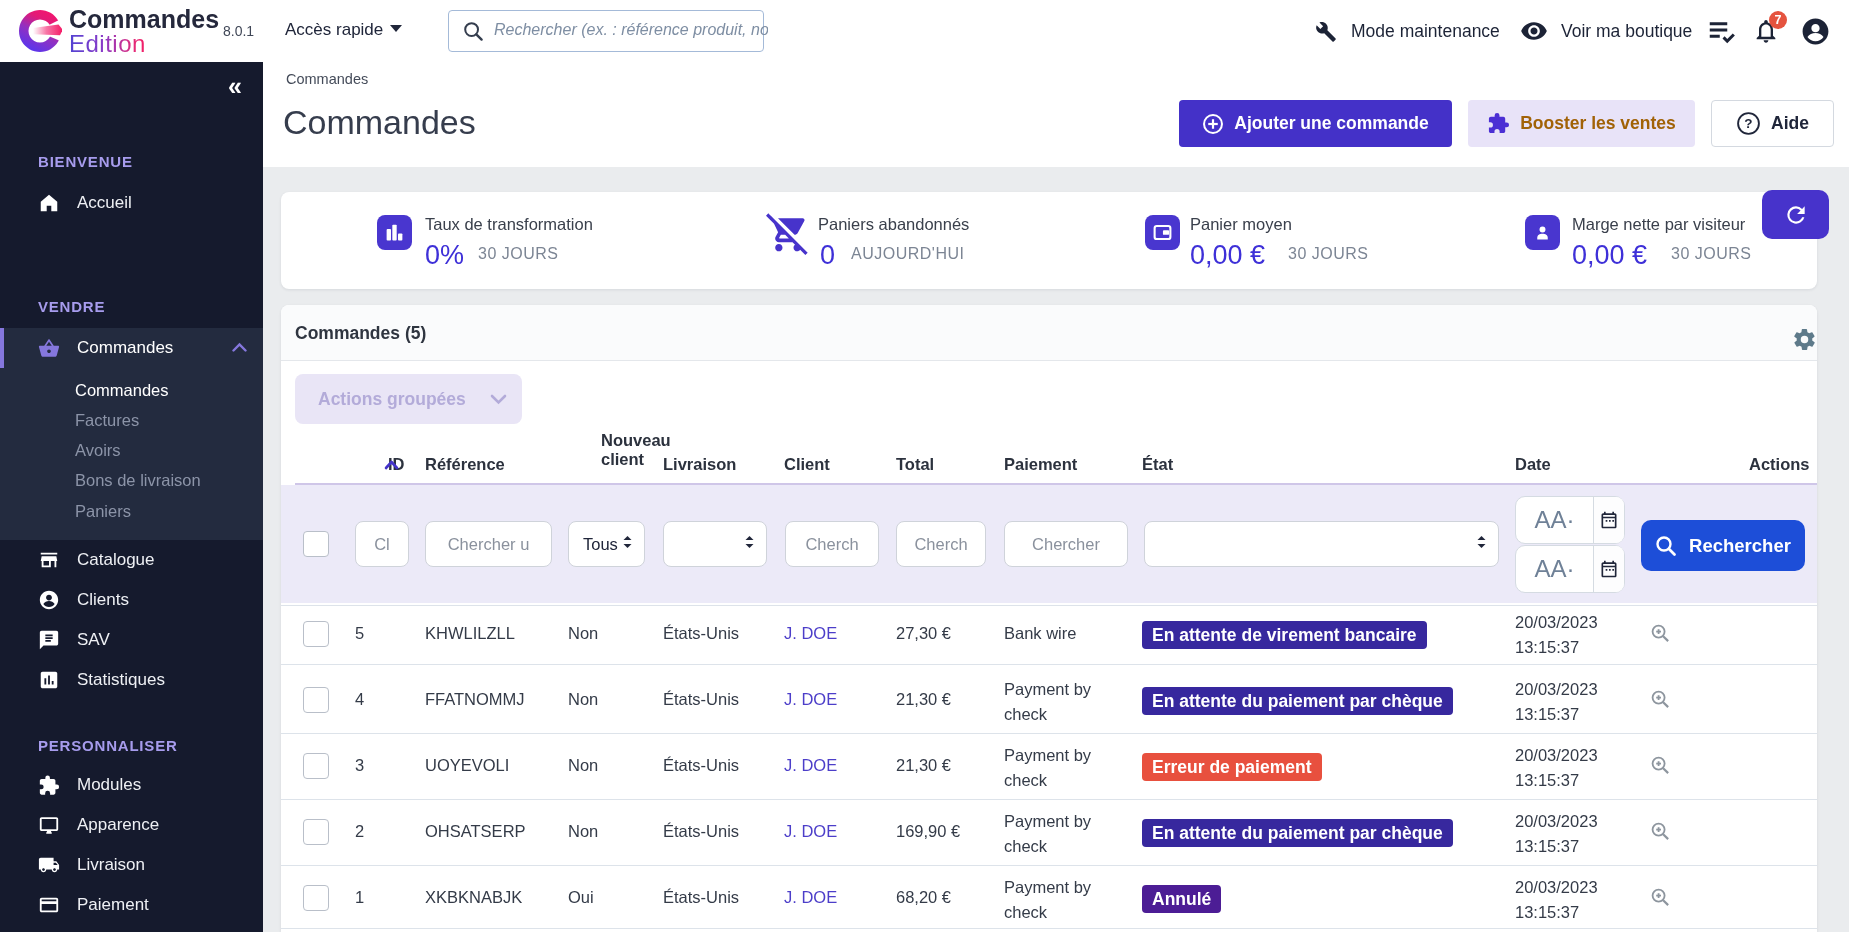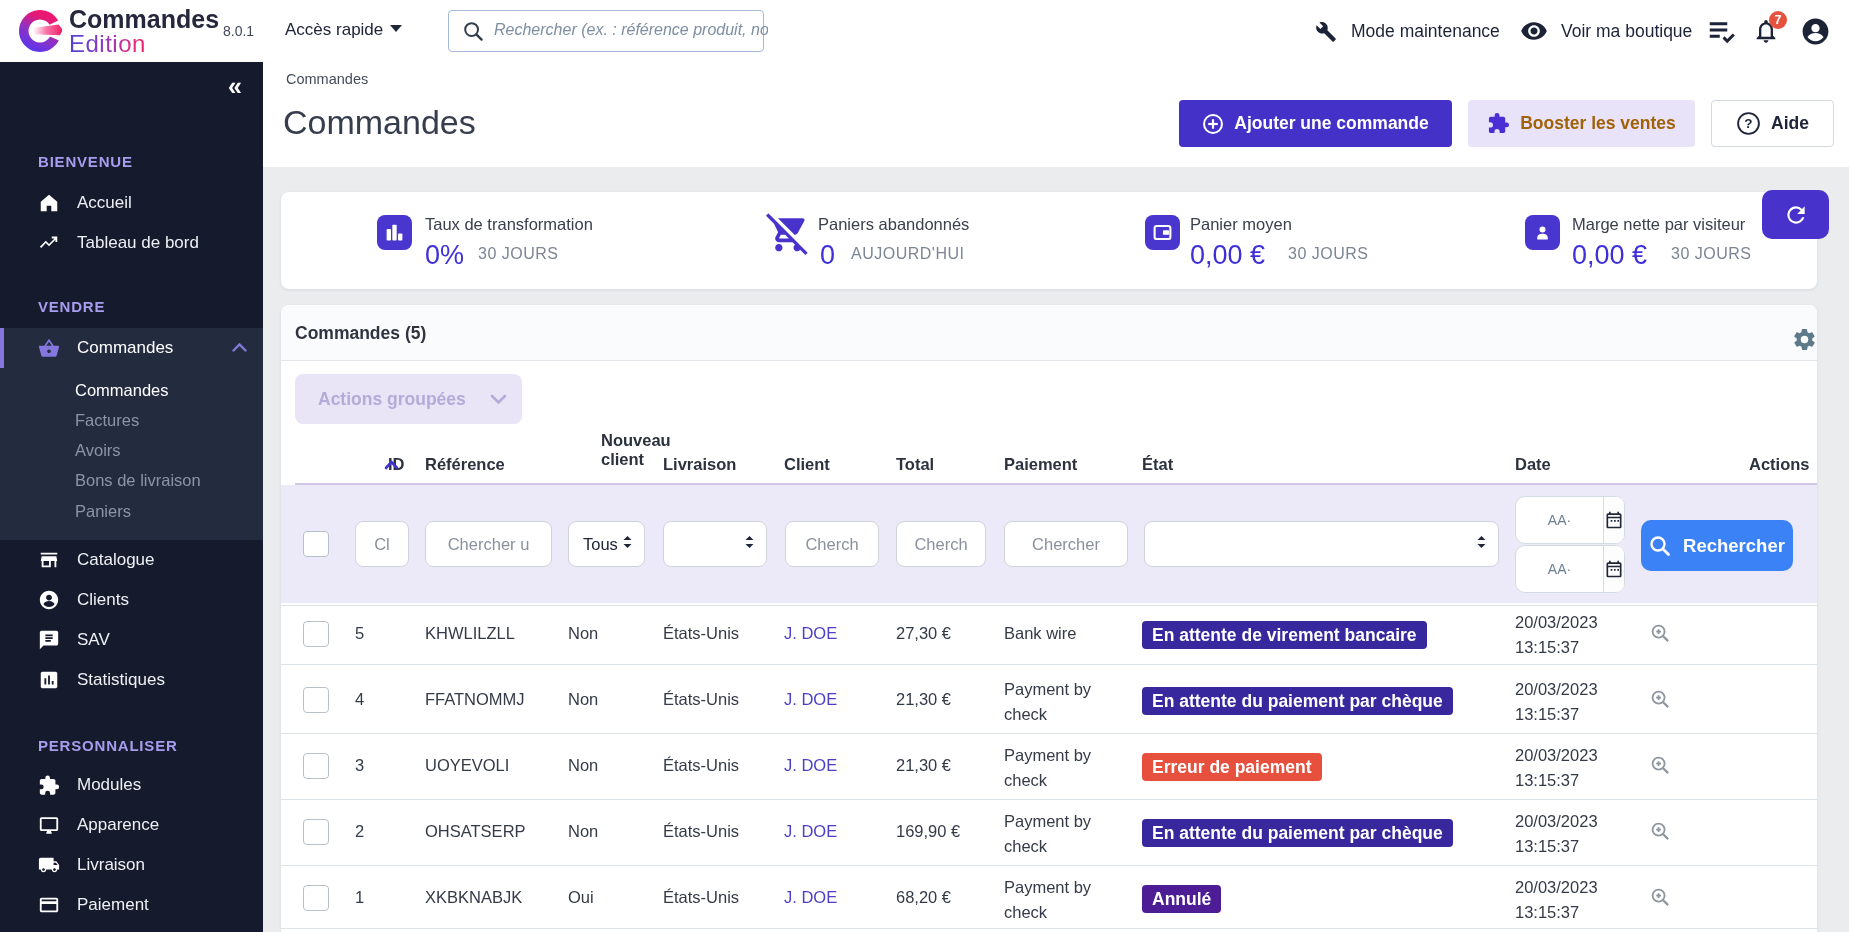--- a/index.html
+++ b/index.html
@@ -69,23 +69,23 @@
   
   .th { position:absolute; font-size:16.5px; font-weight:bold; color:#2c323e; white-space:nowrap; }
   #thead-border { position:absolute; left:295px; top:483px; width:1522px; height:2px; background:#cfc6e8; }
   #filter { position:absolute; left:281px; top:485px; width:1536px; height:118px; background:#eceaf8; }
   .fin { position:absolute; background:#fff; border:1px solid #cfd3da; border-radius:8px; height:46px; top:521px; display:flex; align-items:center; justify-content:center; color:#8a919d; font-size:16.5px; }
   .fsel { justify-content:space-between; color:#20263a; }
   .fsel .txt { margin-left:14px; }
   .fsel .ar { margin-right:10px; }
   .cbx { position:absolute; width:26px; height:26px; background:#fff; border:1px solid #b9bfc9; border-radius:4px; }
   .dgrp { position:absolute; left:1515px; width:110px; height:48px; background:#fff; border:1px solid #d5dbe2; border-radius:10px; display:flex; }
-  .dgrp .din { width:88px; display:flex; align-items:center; justify-content:center; color:#6f8197; font-size:14px; border-right:1px solid #d5dbe2; }
+  .dgrp .din { width:78px; display:flex; align-items:center; justify-content:center; color:#6f8197; font-size:24px; border-right:1px solid #d5dbe2; }
   .dgrp .dbtn { flex:1; display:flex; align-items:center; justify-content:center; background:#fdfdfe; border-radius:0 8px 8px 0; }
-  #btn-search { position:absolute; left:1641px; top:520px; width:152px; height:51px; background:#3b82f6; border-radius:10px; display:flex; align-items:center; justify-content:center; color:#fff; font-size:18.5px; font-weight:bold; }
+  #btn-search { position:absolute; left:1641px; top:520px; width:164px; height:51px; background:#1d4ed8; border-radius:10px; display:flex; align-items:center; justify-content:center; color:#fff; font-size:18.5px; font-weight:bold; }
   #btn-search svg { margin-right:12px; }
 
   .row { position:absolute; left:281px; width:1536px; border-top:1px solid #dde3ea; }
   .cell { position:absolute; font-size:16.5px; color:#343b48; white-space:nowrap; }
   .link { color:#4c3ec9; }
   .badge { position:absolute; height:28px; border-radius:4px; color:#fff; font-size:17.5px; font-weight:bold; display:flex; align-items:center; padding:0 10px; white-space:nowrap; }
   .b-ind { background:#37289e; }
   .b-red { background:#e8503e; }
   .b-dark { background:#4c1d95; }
   .dt { line-height:25px; }
@@ -156,25 +156,20 @@
 </div>
 
 <div id="sidebar">
   <div id="collapse">«</div>
   <div class="nav-label" style="top:91px;">BIENVENUE</div>
   <div class="nav-item" style="top:121px;"><span class="ic">
     <svg width="22" height="22" viewBox="0 0 24 24" fill="#fff">
           <path d="M12 3L3 10.5V21h6.5v-6h5v6H21V10.5z"></path>
         </svg>
   </span>Accueil</div>
-  <div class="nav-item" style="top:161px;"><span class="ic">
-    <svg width="24" height="24" viewBox="0 0 24 24" fill="#fff">
-          <path d="M3.5 17.5l-1.4-1.4 6.4-6.5 3.5 3.5 6-6.1H15V5h6v6h-2V8.4l-7 7.1-3.5-3.5z"></path>
-        </svg>
-  </span>Tableau de bord</div>
   <div class="nav-label" style="top:236px;">VENDRE</div>
   <div class="subwrap"></div>
   <div class="active-bar"></div>
   <div class="nav-item" style="top:266px;">
       <span class="ic">
     <svg width="23" height="23" viewBox="0 0 24 24" fill="#8577dd">
           <path d="M17.21 9l-4.38-6.56c-.19-.28-.51-.42-.83-.42-.32 0-.64.14-.83.43L6.79 9H2c-.55 0-1 .45-1 1 0 .09.01.18.04.27l2.54 9.27c.23.84 1 1.46 1.92 1.46h13c.92 0 1.69-.62 1.93-1.46l2.54-9.27L23 10c0-.55-.45-1-1-1h-4.79zM9 9l3-4.4L15 9H9zm3 8c-1.1 0-2-.9-2-2s.9-2 2-2 2 .9 2 2-.9 2-2 2z"></path>
         </svg>
   </span>
       <span style="color:#fff;">Commandes</span>

